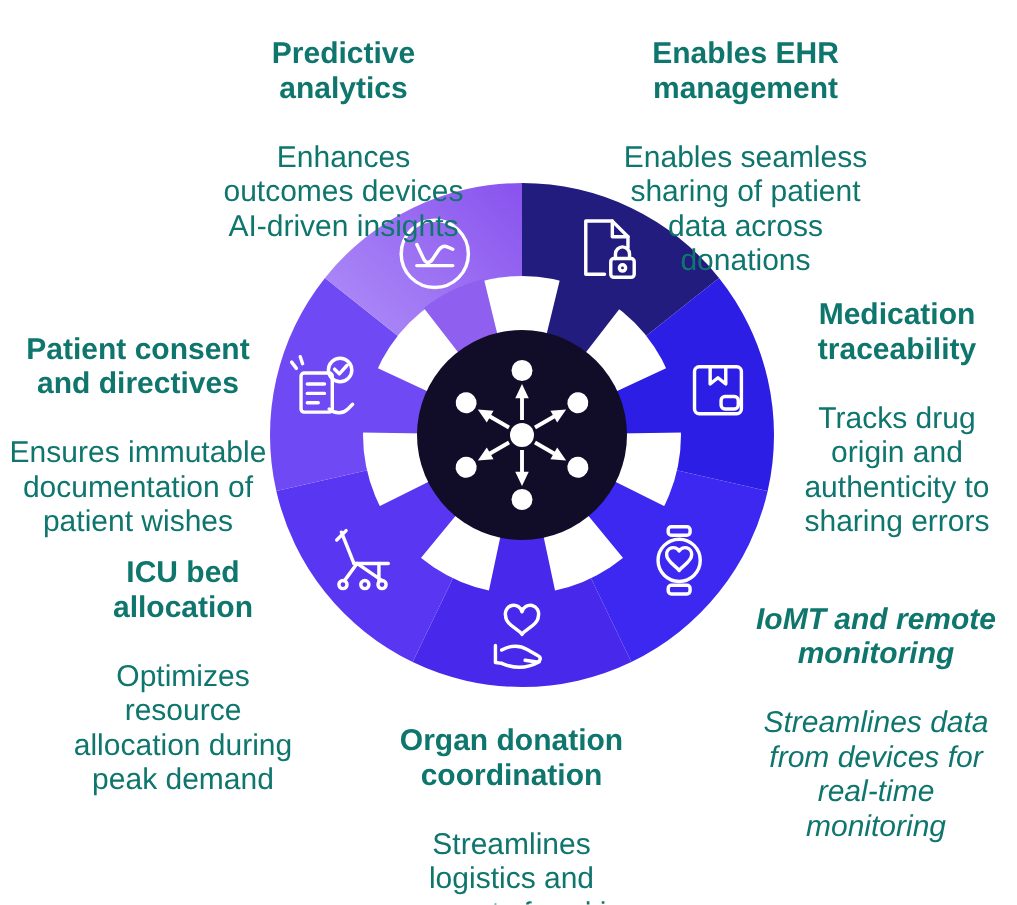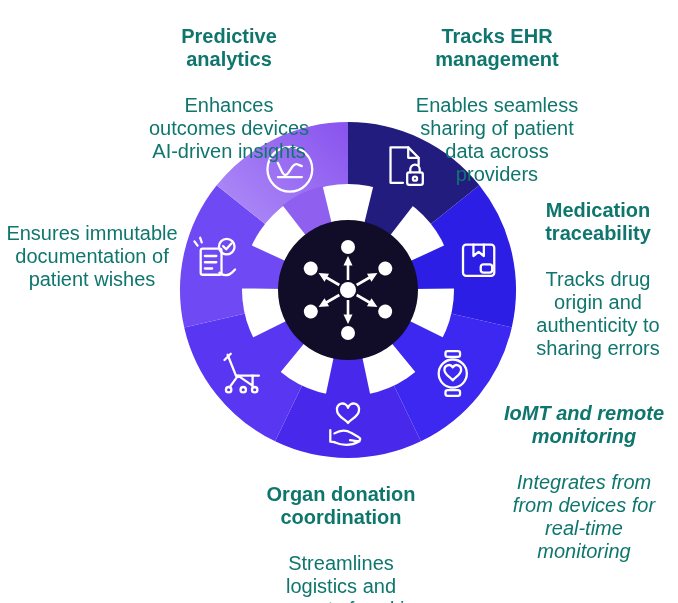--- a/index.html
+++ b/index.html
@@ -156,52 +156,62 @@
         <use href="#sym-package-icon" x="453.64034023236434" y="235.1821948498539" width="50" height="50"></use>
         <use href="#sym-smartwatch-heart-icon" x="427.76541865071596" y="348.5476334490703" width="50" height="50"></use>
         <use href="#sym-hand-heart-icon" x="323" y="399" width="50" height="50"></use>
         <use href="#sym-hospital-bed-icon" x="218.23458134928399" y="348.5476334490703" width="50" height="50"></use>
         <use href="#sym-consent-document-icon" x="192.35965976763566" y="235.18219484985377" width="50" height="50"></use>
         <use href="#sym-line-chart-icon" x="264.8595789582472" y="144.27017170107587" width="50" height="50"></use>
       </g>
   </svg>
 
   <div class="label p0">
-    <div class="lbl-title">Tracks EHR
+    <div class="lbl-title">Enables EHR
 management</div>
     <div class="lbl-desc">Enables seamless
 sharing of patient
 data across
-providers</div>
+donations</div>
   </div>
   <div class="label p1">
     <div class="lbl-title">Medication
 traceability</div>
     <div class="lbl-desc">Tracks drug
 origin and
 authenticity to
 sharing errors</div>
   </div>
   <div class="label p2">
     <div class="lbl-title">IoMT and remote
 monitoring</div>
-    <div class="lbl-desc">Integrates from
+    <div class="lbl-desc">Streamlines data
 from devices for
 real-time
 monitoring</div>
   </div>
   <div class="label p3">
     <div class="lbl-title">Organ donation
 coordination</div>
     <div class="lbl-desc">Streamlines
 logistics and
 prevents fraud in
 donations</div>
   </div>
+  <div class="label p4">
+    <div class="lbl-title">ICU bed
+allocation</div>
+    <div class="lbl-desc">Optimizes
+resource
+allocation during
+peak demand</div>
+  </div>
   <div class="label p5">
+    <div class="lbl-title">Patient consent
+and directives</div>
     <div class="lbl-desc">Ensures immutable
 documentation of
 patient wishes</div>
   </div>
   <div class="label p6">
     <div class="lbl-title">Predictive
 analytics</div>
     <div class="lbl-desc">Enhances
 outcomes devices
 AI-driven insights</div>

